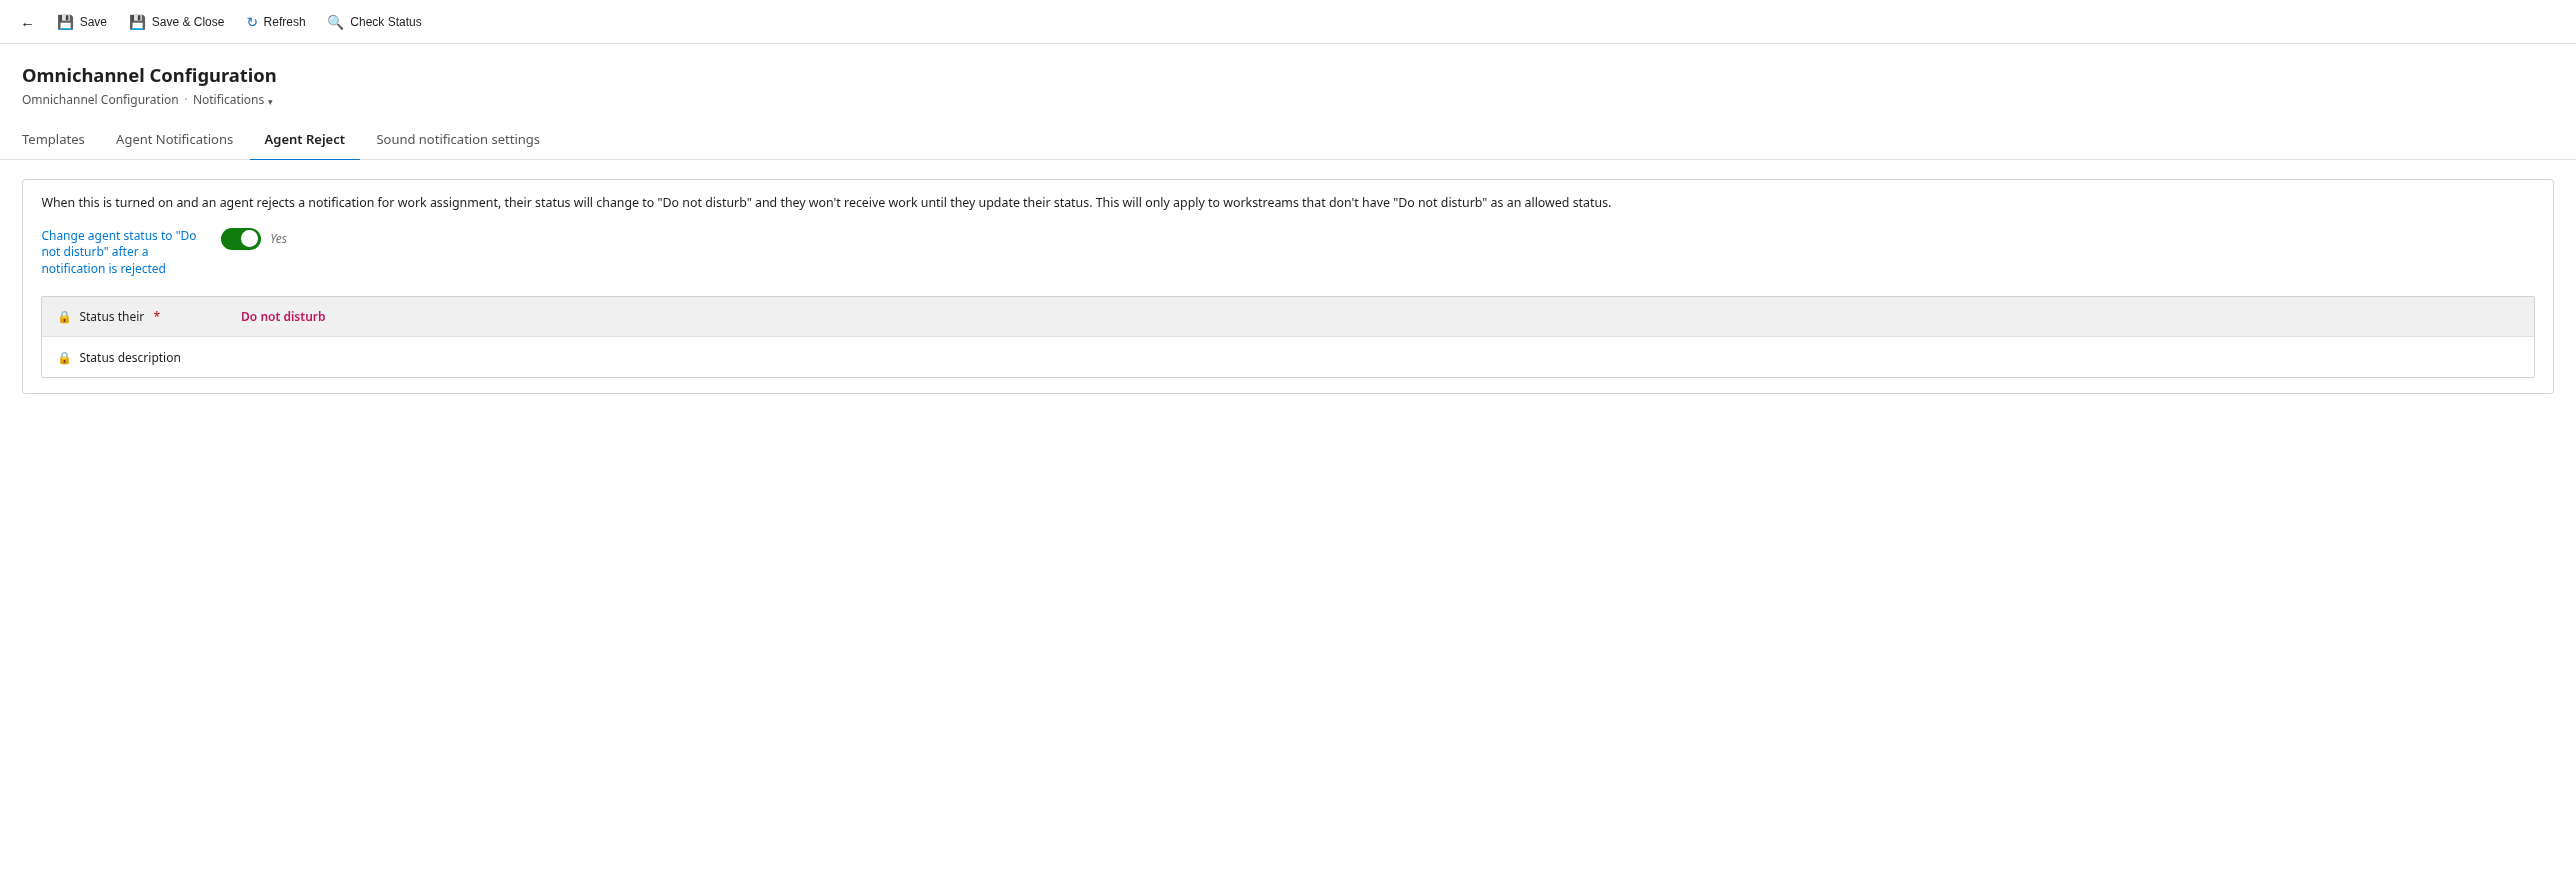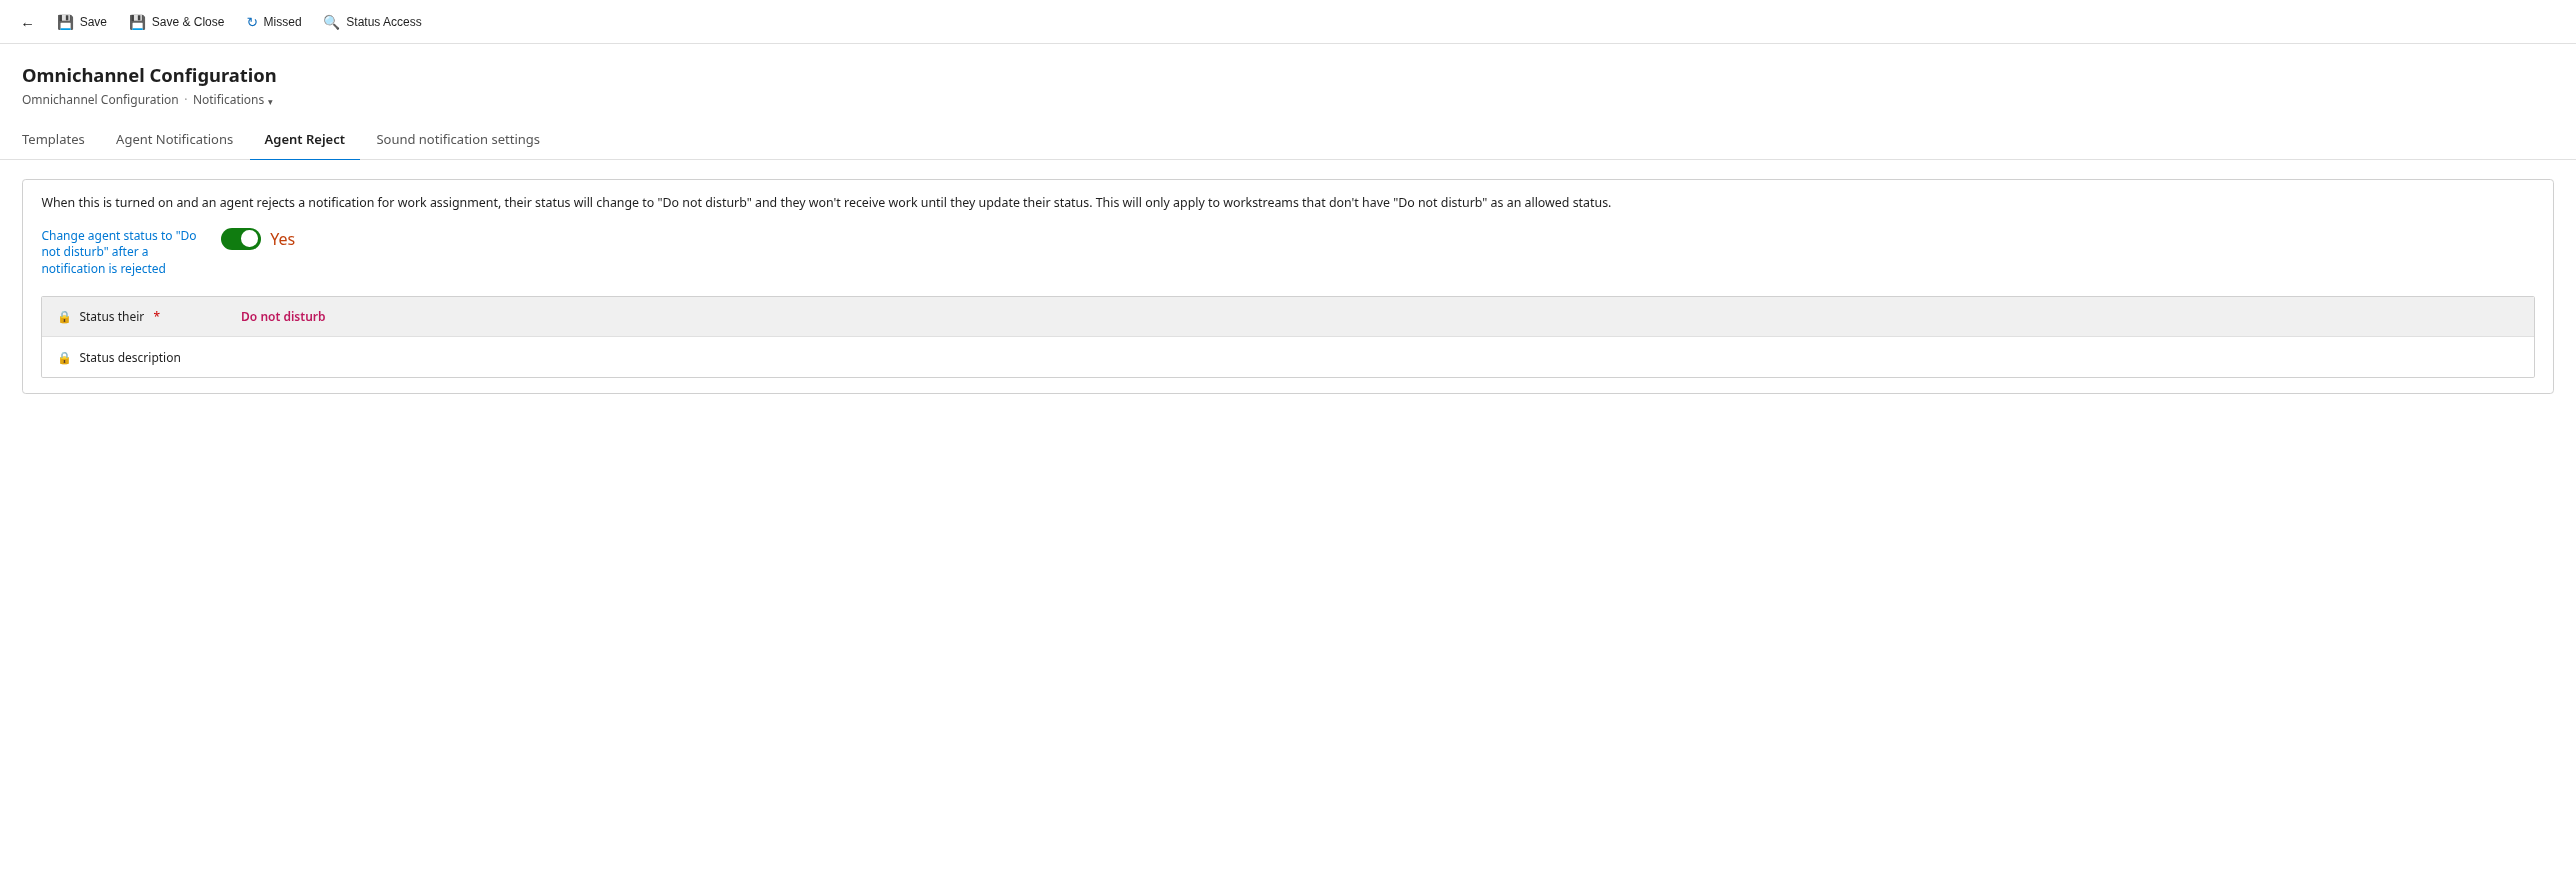--- a/index.html
+++ b/index.html
@@ -165,22 +165,23 @@
       content: "";
       height: 16.5px;
       width: 16.5px;
       left: 20px;
       bottom: 2.8px;
       background-color: white;
       border-radius: 50%;
       transition: .2s;
     }
     .toggle-yes {
-      font-size: 16px;
-      color: #c2410c;
+      font-size: 12px;
+      color: #737373;
+      font-style: italic;
     }
 
     
     .data-table {
       border: 0.9px solid #d0d0d0;
       border-radius: 1.8px;
       overflow: hidden;
     }
     .data-row {
       display: flex;
@@ -230,26 +231,26 @@
     <span>Save</span>
   </button>
 
   <button class="toolbar-btn">
     <span class="icon">💾</span>
     <span>Save &amp; Close</span>
   </button>
 
   <button class="toolbar-btn">
     <span class="icon">↻</span>
-    <span>Missed</span>
+    <span>Refresh</span>
   </button>
 
   <button class="toolbar-btn">
     <span class="icon">🔍</span>
-    <span>Status Access</span>
+    <span>Check Status</span>
   </button>
 </div>
 
 <div class="page-header">
   <div class="page-title">Omnichannel Configuration</div>
   <div class="breadcrumb">
     <span class="breadcrumb-link">Omnichannel Configuration</span>
     <span class="breadcrumb-sep">·</span>
     <span class="breadcrumb-current">
       <span>Notifications</span>

